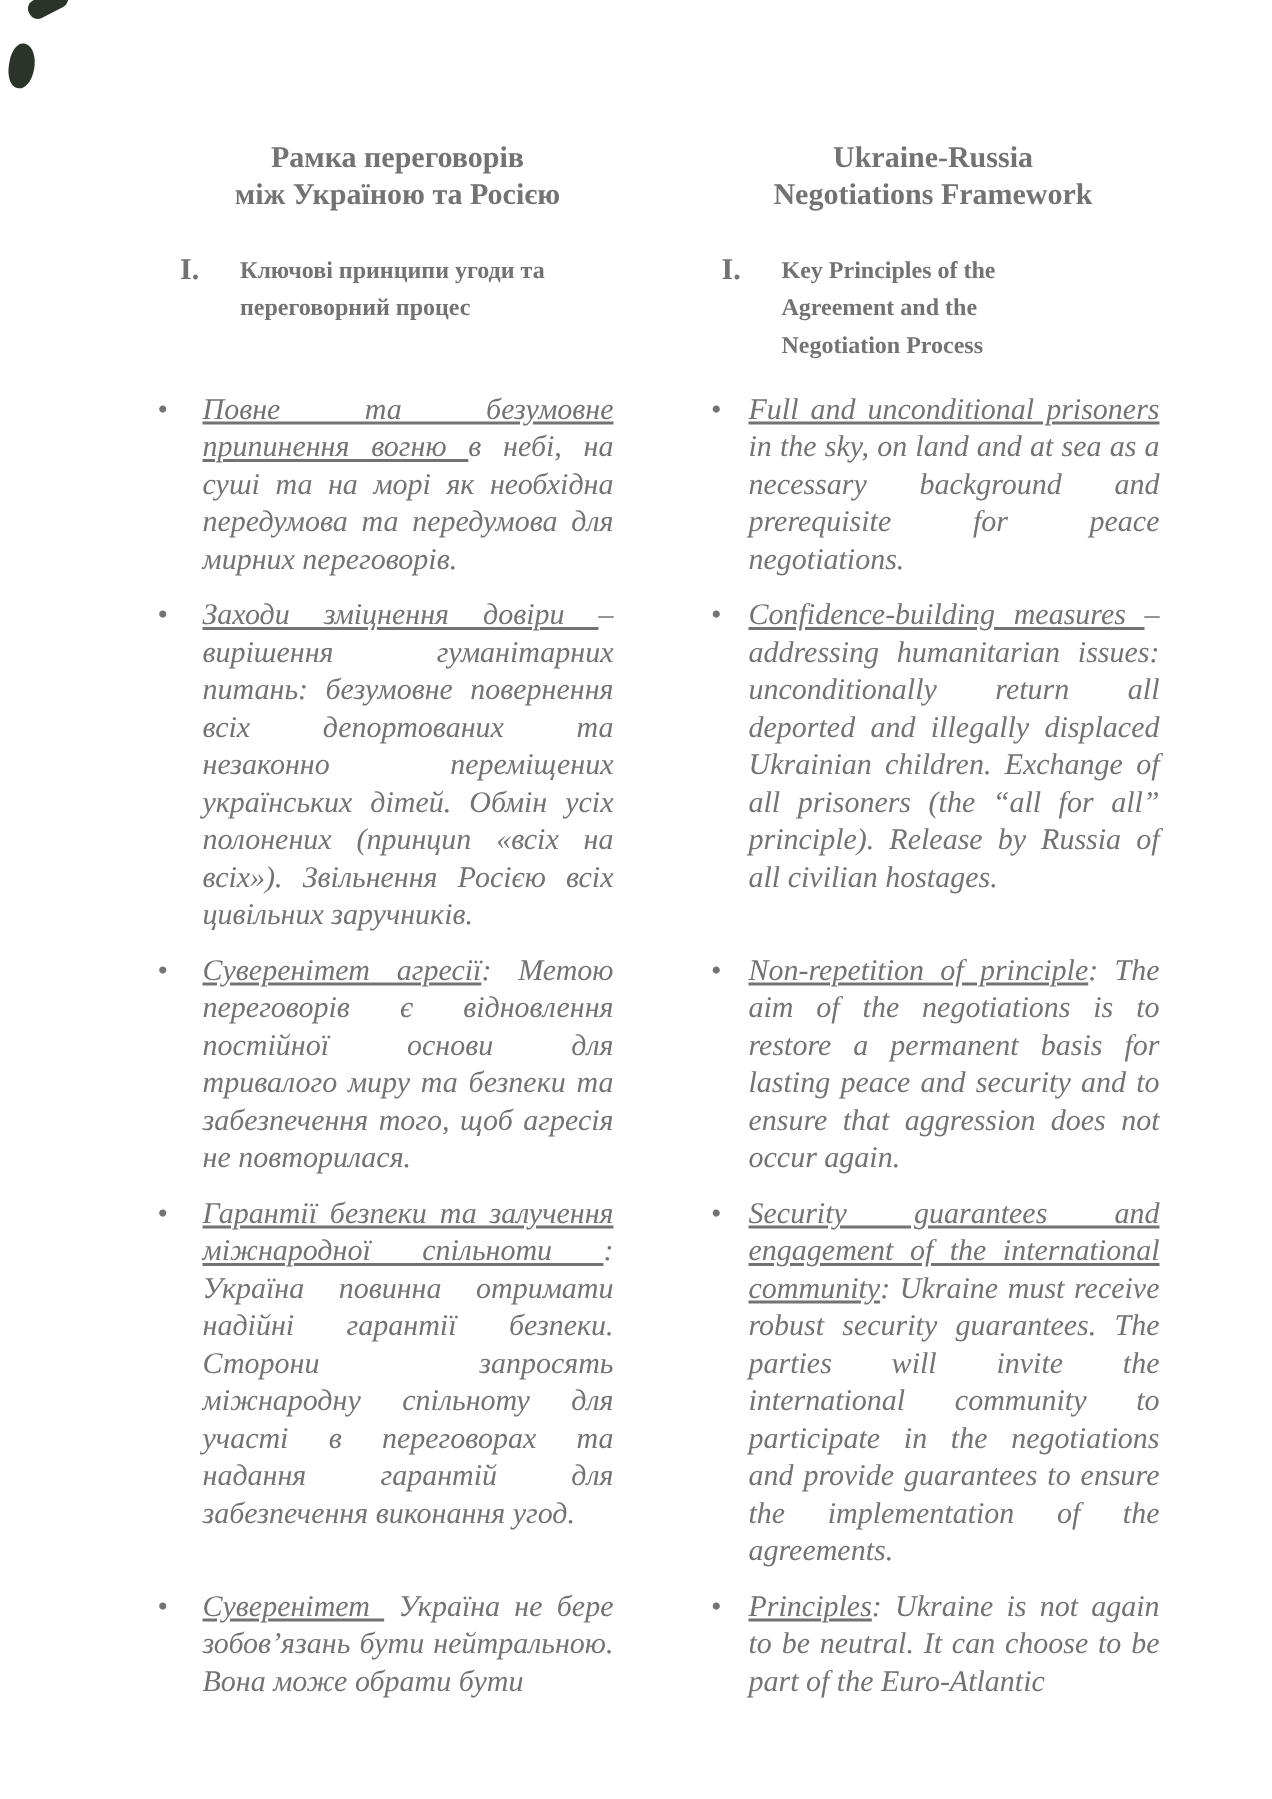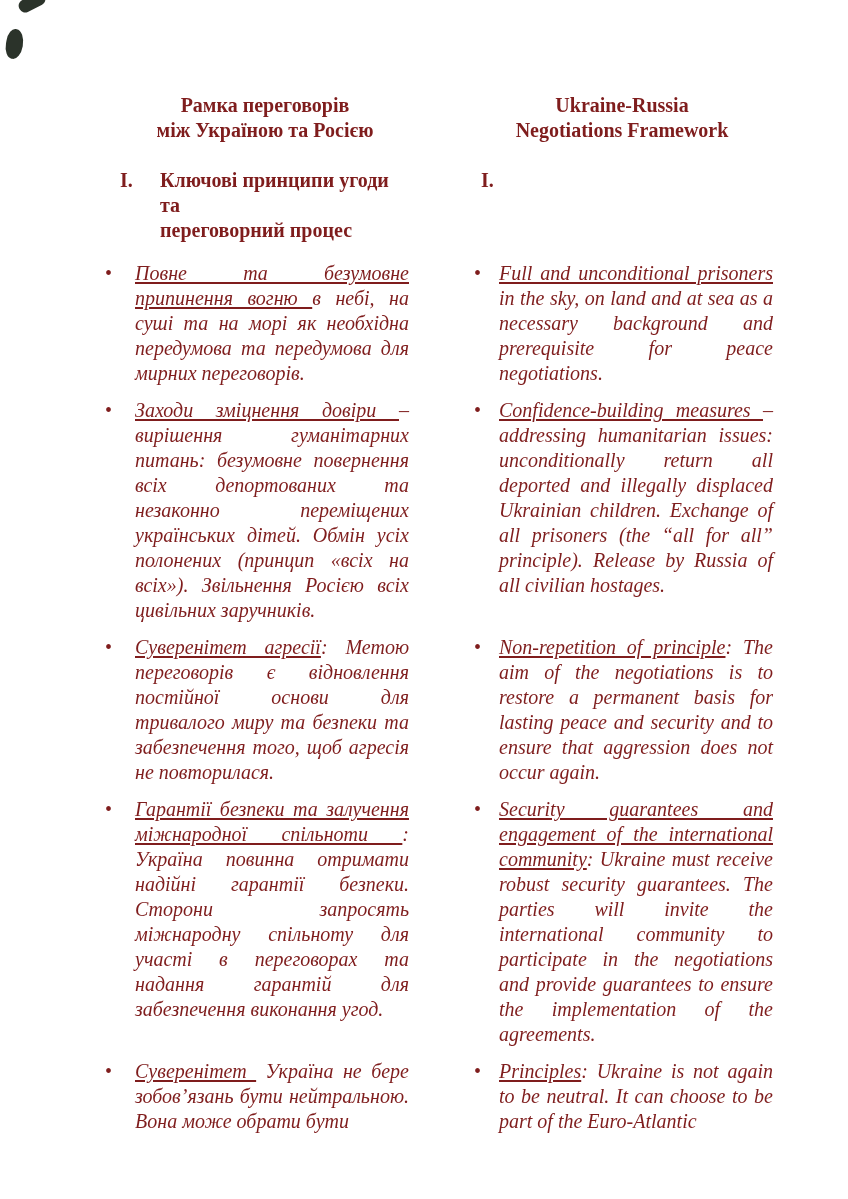--- a/index.html
+++ b/index.html
@@ -3,21 +3,21 @@
 <meta charset="utf-8">
 <style>
   html, body { margin: 0; padding: 0; background: #e8e8e8; }
   .doc {
     position: relative;
     width: 848px;
     height: 1199px;
     background: #ffffff;
     overflow: hidden;
     font-family: "Liberation Serif", "DejaVu Serif", serif;
-    color: #7f1d1d;
+    color: #737373;
     font-size: 20px;
     line-height: 25px;
     margin: 0 auto;
   }
   .content { position: absolute; left: 105px; top: 93px; width: 632px; }
   .row { display: flex; align-items: flex-start; }
   .cell-left  { width: 304px; margin-right: 29px; flex: none; }
   .cell-right { width: 299px; flex: none; margin-left: 36px; }
 
   
@@ -31,21 +31,21 @@
 
   
   .section-row { margin-bottom: 18px; }
   .section { display: flex; font-weight: bold; }
   .cell-left  .section { padding-left: 15px; }
   .cell-right .section { padding-left: 7px; }
   .secnum { flex: none; }
   .cell-left  .secnum { width: 40px; }
   .cell-right .secnum { width: 40px; }
   .sectitle {
-    margin: 0; font-size: 20px; line-height: 25px; font-weight: bold;
+    margin: 0; font-size: 16px; line-height: 25px; font-weight: bold;
     white-space: pre-line;
   }
   .cell-left  .sectitle { width: 249px; }
   .cell-right .sectitle { width: 252px; }
 
   
   .bullet-row { margin-bottom: 12px; }
   .bullet-row .cell-left, .bullet-row .cell-right { display: flex; }
   .bullet { flex: none; line-height: 25px; }
   .cell-left  .bullet { width: 30px; }
@@ -92,20 +92,23 @@
       <div class="cell-left">
         <div class="section">
           <span class="secnum">I.</span>
           <h2 class="sectitle">Ключові принципи угоди та
 переговорний процес</h2>
         </div>
       </div>
       <div class="cell-right">
         <div class="section">
           <span class="secnum">I.</span>
+          <h2 class="sectitle">Key Principles of the
+Agreement and the
+Negotiation Process</h2>
         </div>
       </div>
     </div>
 
     <div class="row bullet-row">
       <div class="cell-left">
         <span class="bullet">•</span>
         <p class="para"><span class="lead">Повне та безумовне припинення вогню&nbsp;</span><span>в небі, на суші та на морі як необхідна передумова та передумова для мирних переговорів.</span></p>
       </div>
       <div class="cell-right">

